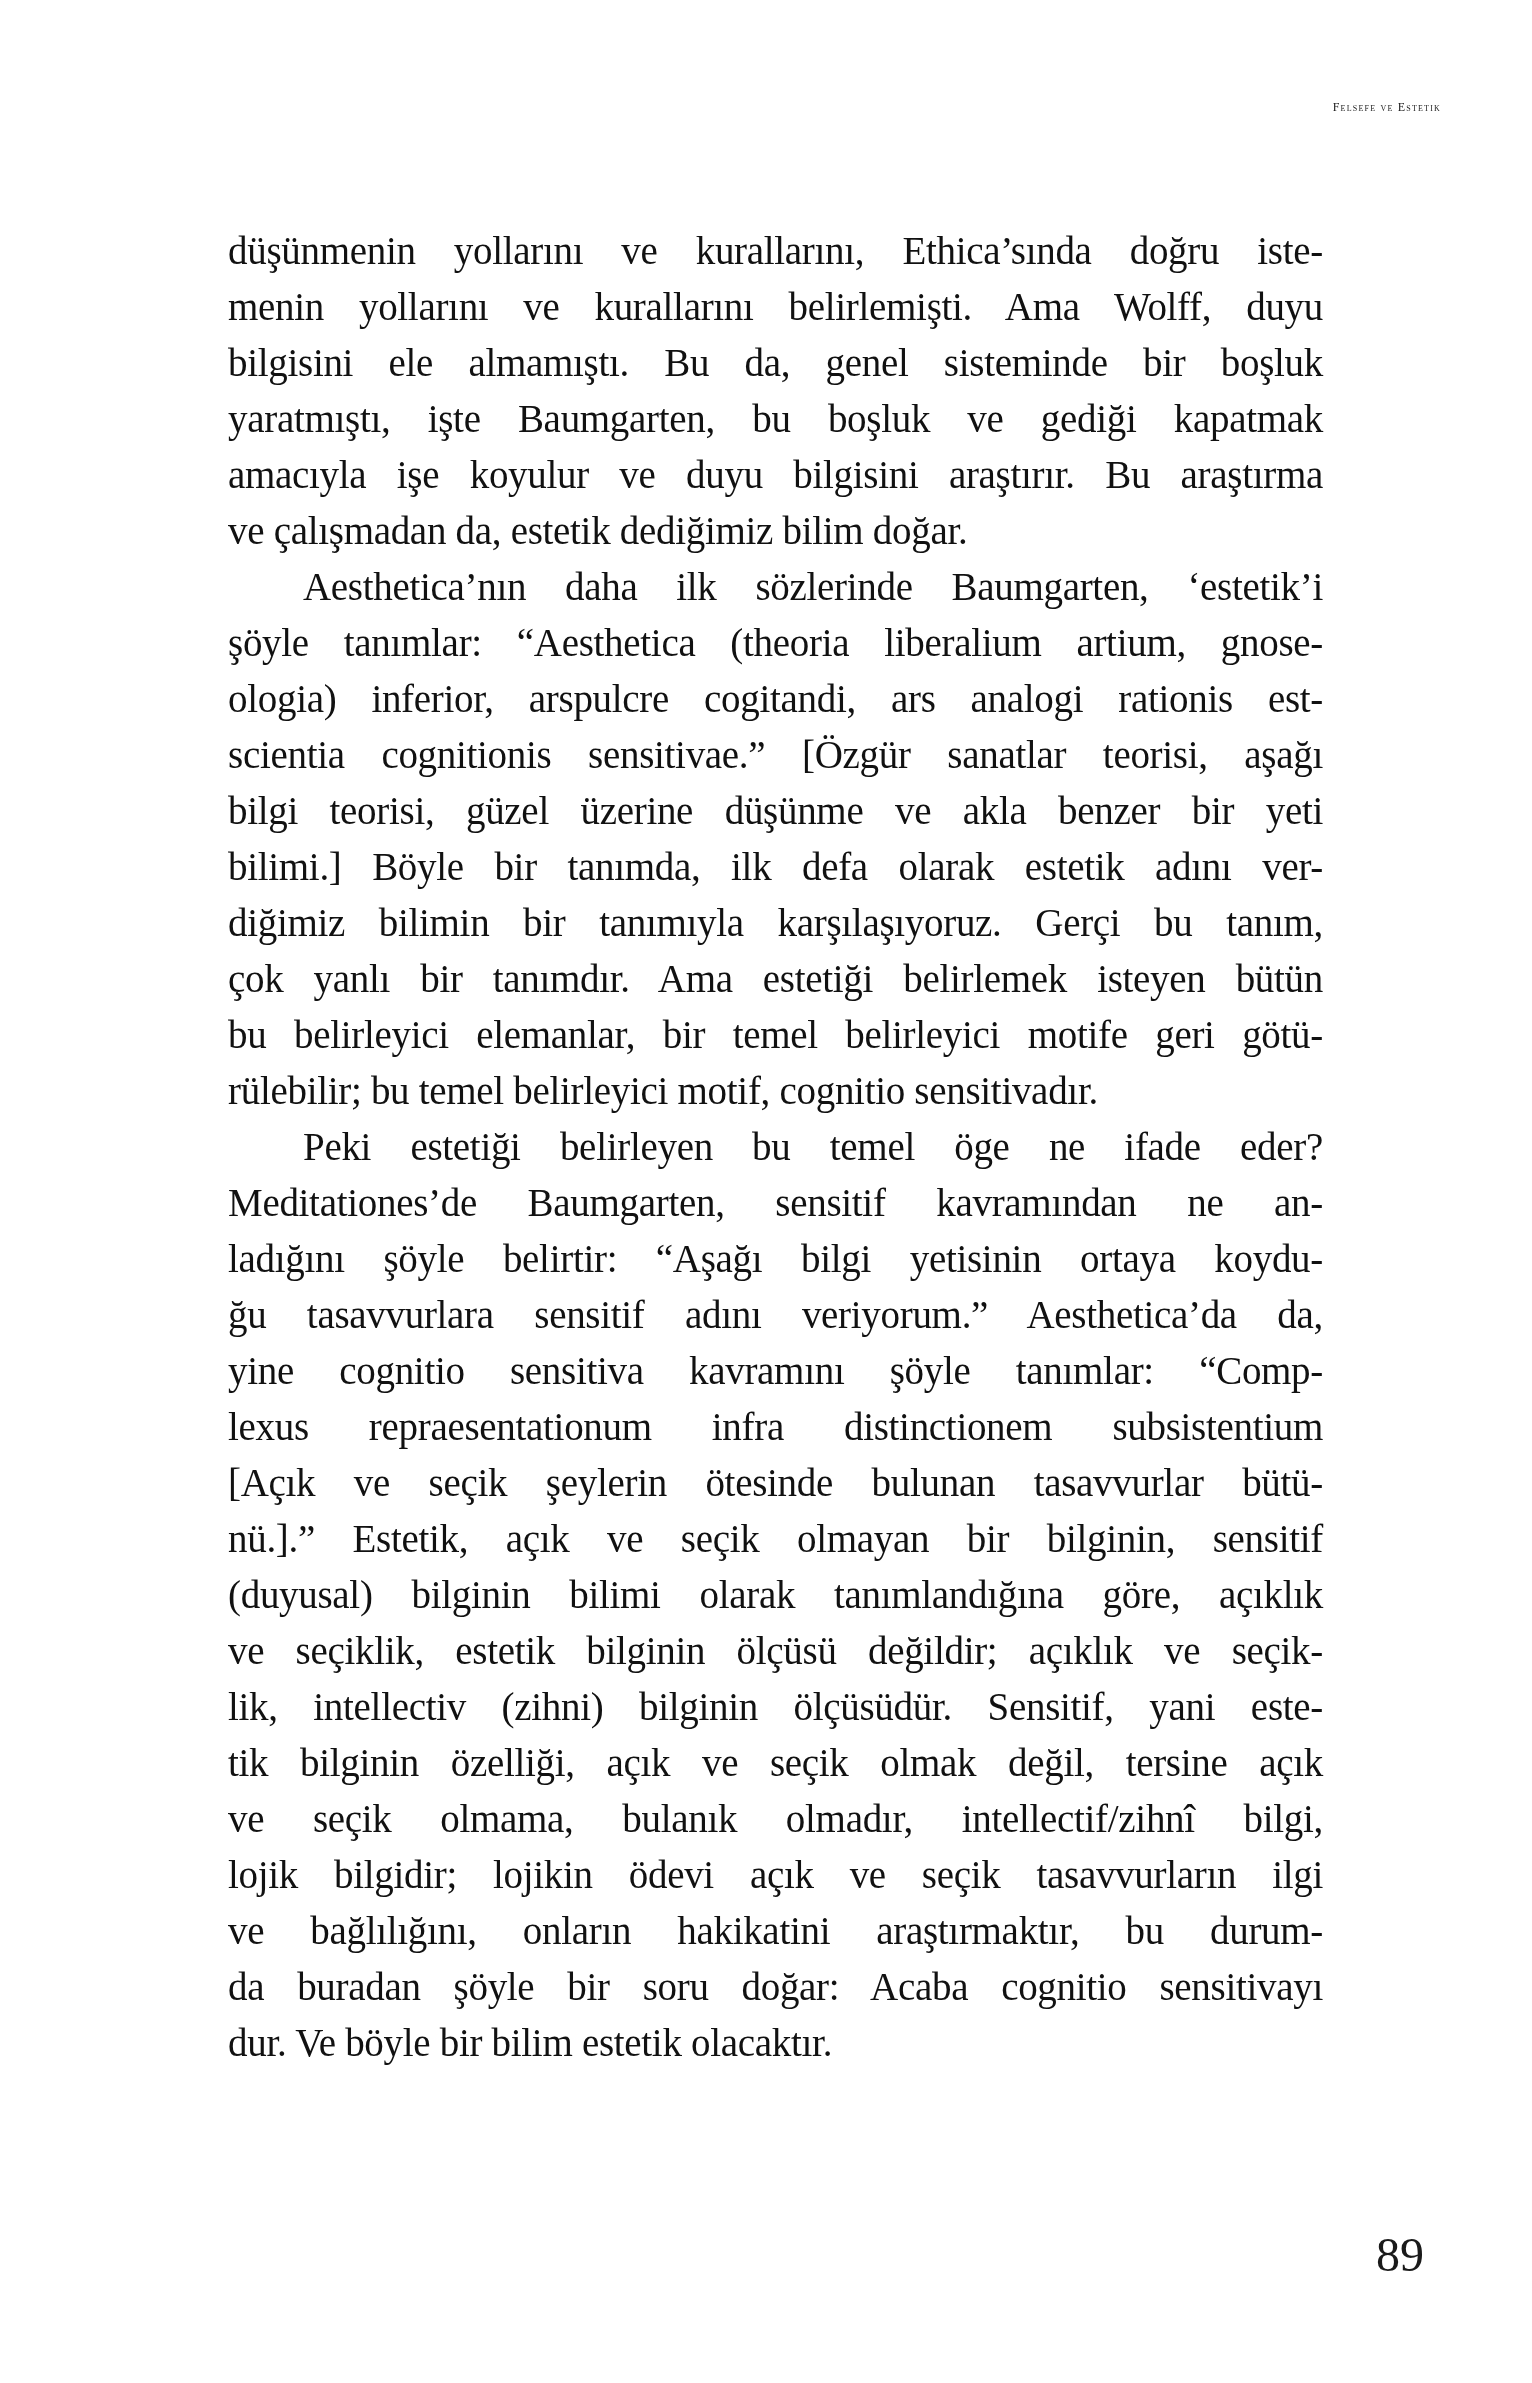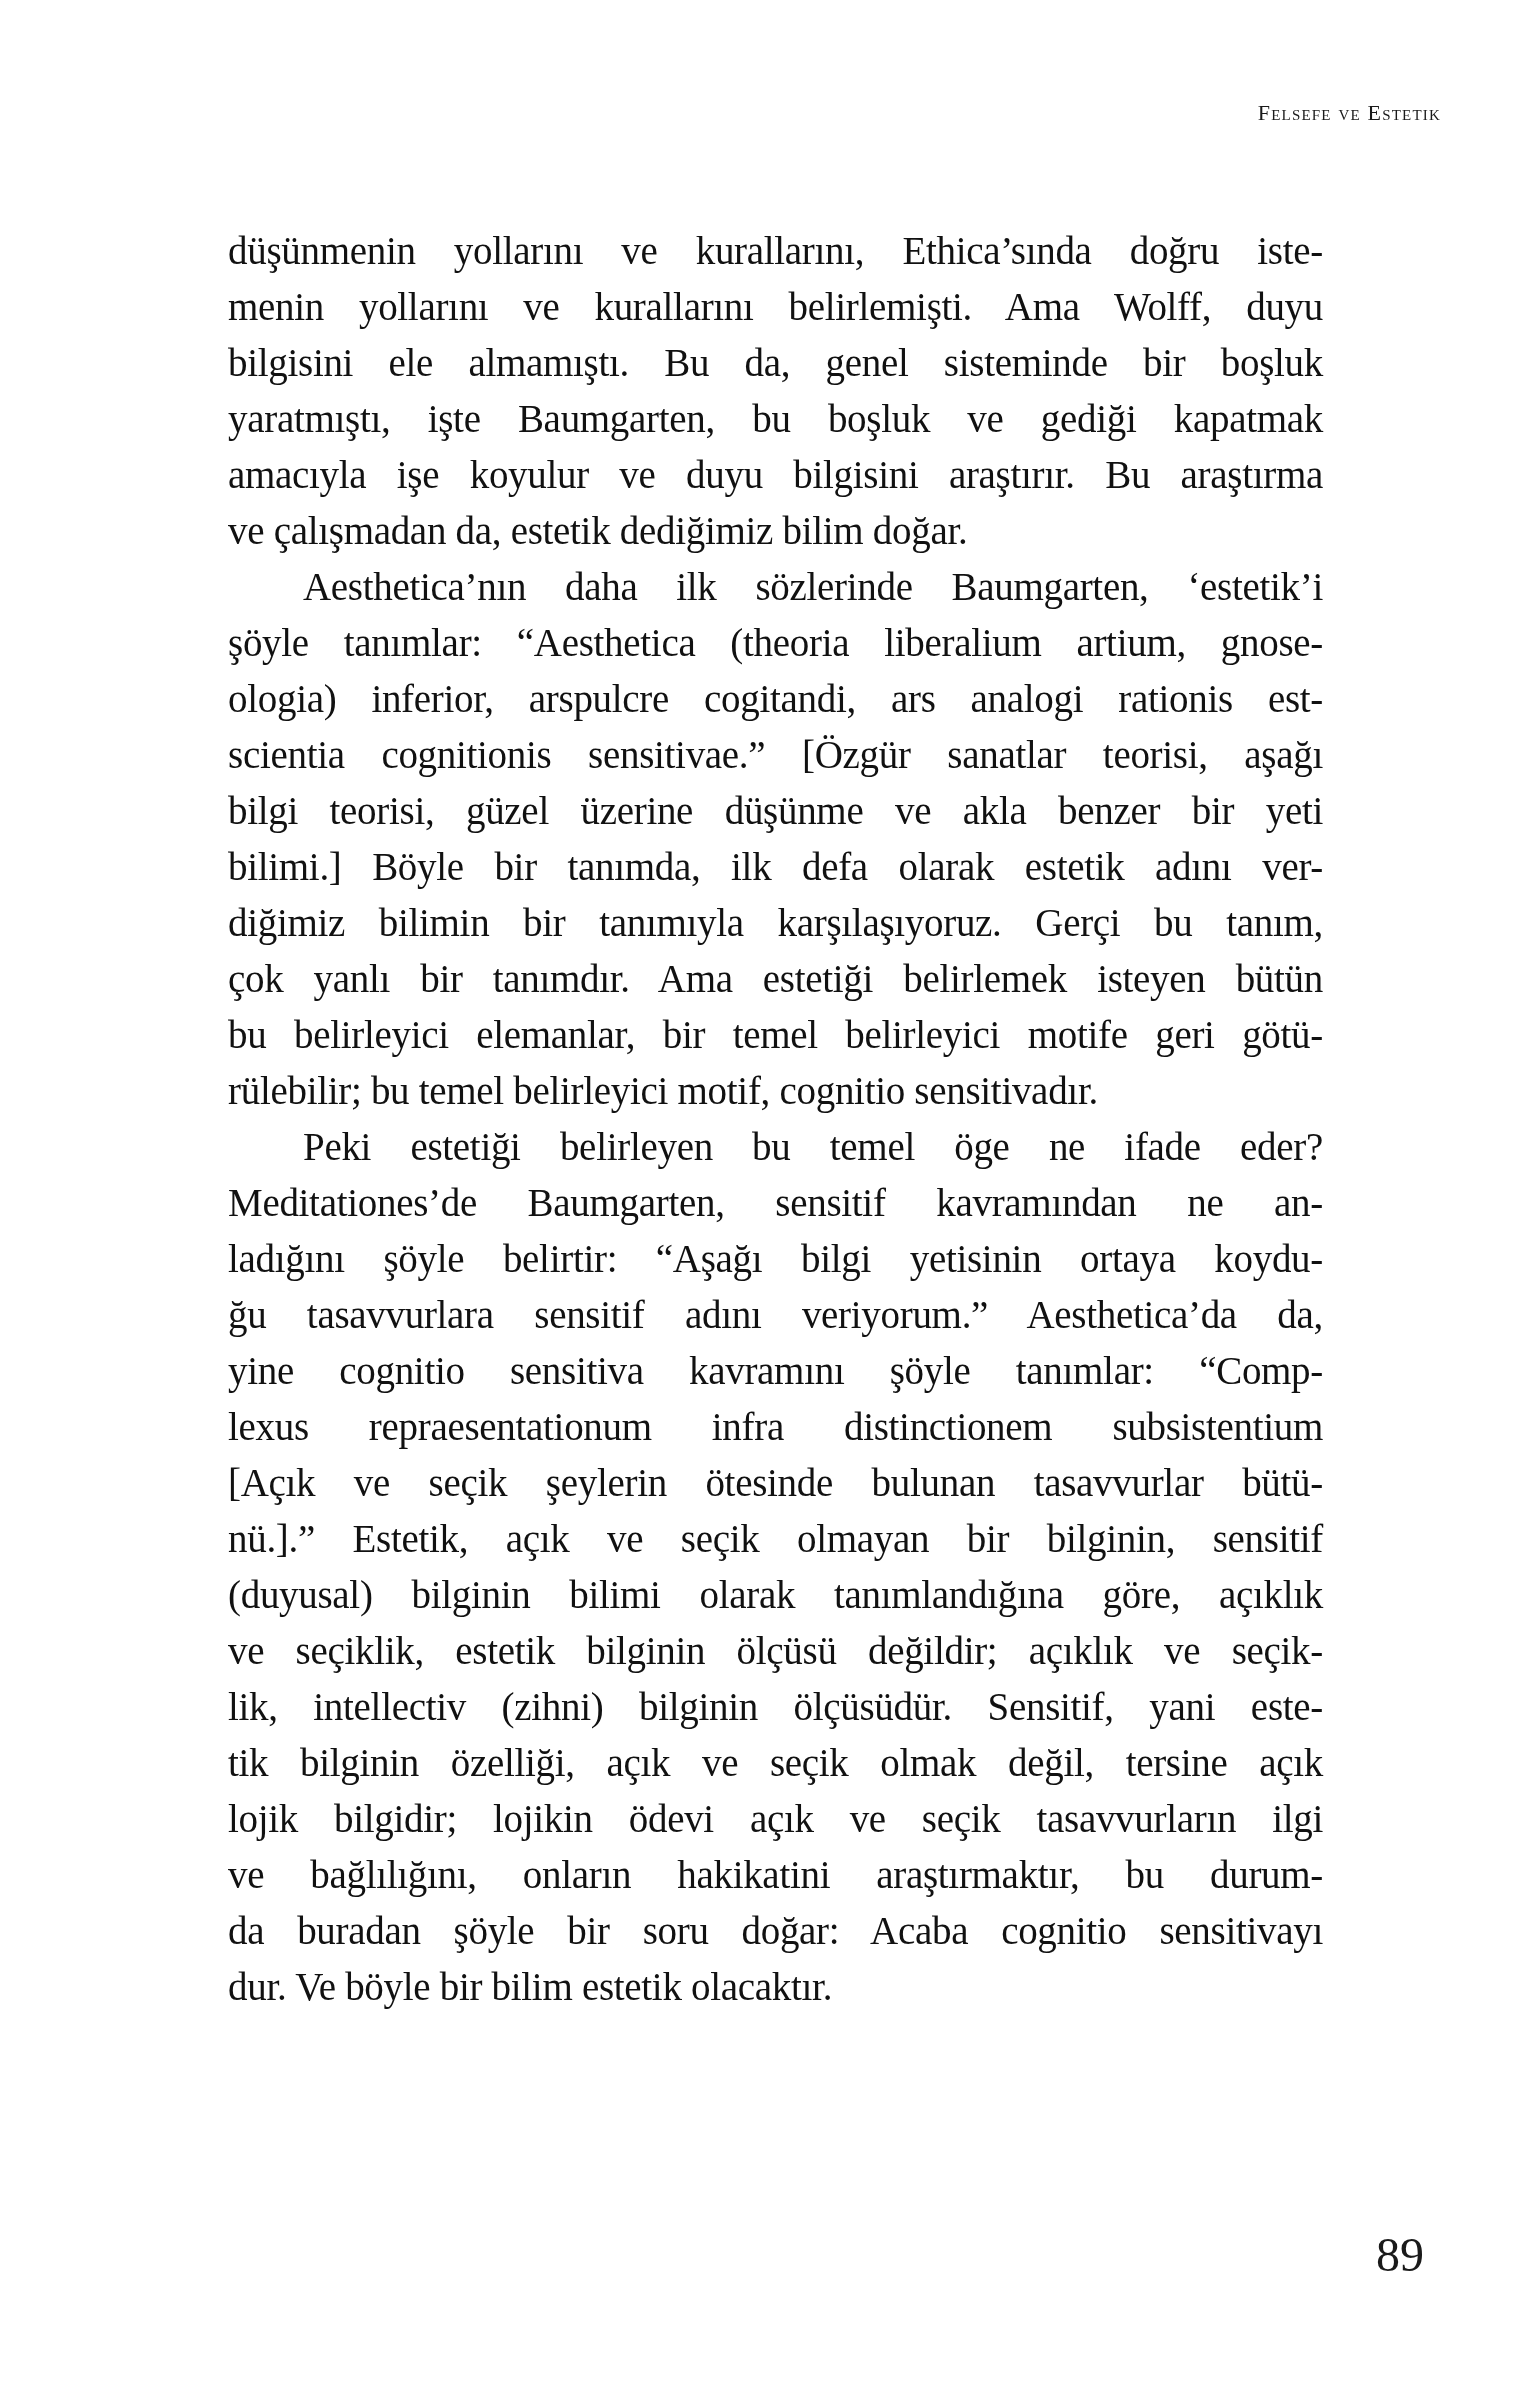--- a/index.html
+++ b/index.html
@@ -12,21 +12,21 @@
       height: 2383px;
       position: relative;
       overflow: hidden;
       color: #111111;
       font-family: "Liberation Serif", "DejaVu Serif", serif;
     }
     .running-head {
       position: absolute;
       top: 100px;
       right: 91px;
-      font-size: 22px;
+      font-size: 12px;
       font-variant: small-caps;
       letter-spacing: 1.2px;
       color: #1a1a1a;
     }
     .body-text {
       position: absolute;
       left: 228px;
       top: 223px;
       width: 1095px;
       font-size: 39px;
@@ -88,20 +88,21 @@
       <span class="line"><span>ladığını şöyle belirtir: “</span><span class="seg-italic">Aşağı</span><span> bilgi yetisinin ortaya koydu-</span></span>
       <span class="line"><span>ğu tasavvurlara </span><span class="seg-italic">sensitif</span><span> adını veriyorum.” </span><span class="seg-italic">Aesthetica</span><span>’da da,</span></span>
       <span class="line"><span>yine </span><span class="seg-italic">cognitio sensitiva</span><span> kavramını şöyle tanımlar: “Comp-</span></span>
       <span class="line"><span>lexus repraesentationum infra distinctionem subsistentium</span></span>
       <span class="line"><span>[Açık ve seçik şeylerin ötesinde bulunan tasavvurlar bütü-</span></span>
       <span class="line"><span>nü.].” Estetik, açık ve seçik olmayan bir bilginin, </span><span class="seg-italic">sensitif</span></span>
       <span class="line"><span>(duyusal) bilginin bilimi olarak tanımlandığına göre, açıklık</span></span>
       <span class="line"><span>ve seçiklik, estetik bilginin ölçüsü değildir; açıklık ve seçik-</span></span>
       <span class="line"><span>lik, </span><span class="seg-italic">intellectiv</span><span> (zihni) bilginin ölçüsüdür. Sensitif, yani este-</span></span>
       <span class="line"><span>tik bilginin özelliği, açık ve seçik olmak değil, tersine açık</span></span>
+      <span class="line"><span>ve seçik olmama, bulanık olmadır, intellectif/zihnî bilgi,</span></span>
       <span class="line"><span>lojik bilgidir; lojikin ödevi açık ve seçik tasavvurların ilgi</span></span>
       <span class="line"><span>ve bağlılığını, onların hakikatini araştırmaktır, bu durum-</span></span>
       <span class="line"><span>da buradan şöyle bir soru doğar: Acaba </span><span class="seg-italic">cognitio sensitiva</span><span>yı</span></span>
       <span class="line last"><span>dur. Ve böyle bir bilim </span><span class="seg-italic">estetik</span><span> olacaktır.</span></span>
     </div>
   </div>
 
 <div class="page-number">89</div>
 
 

